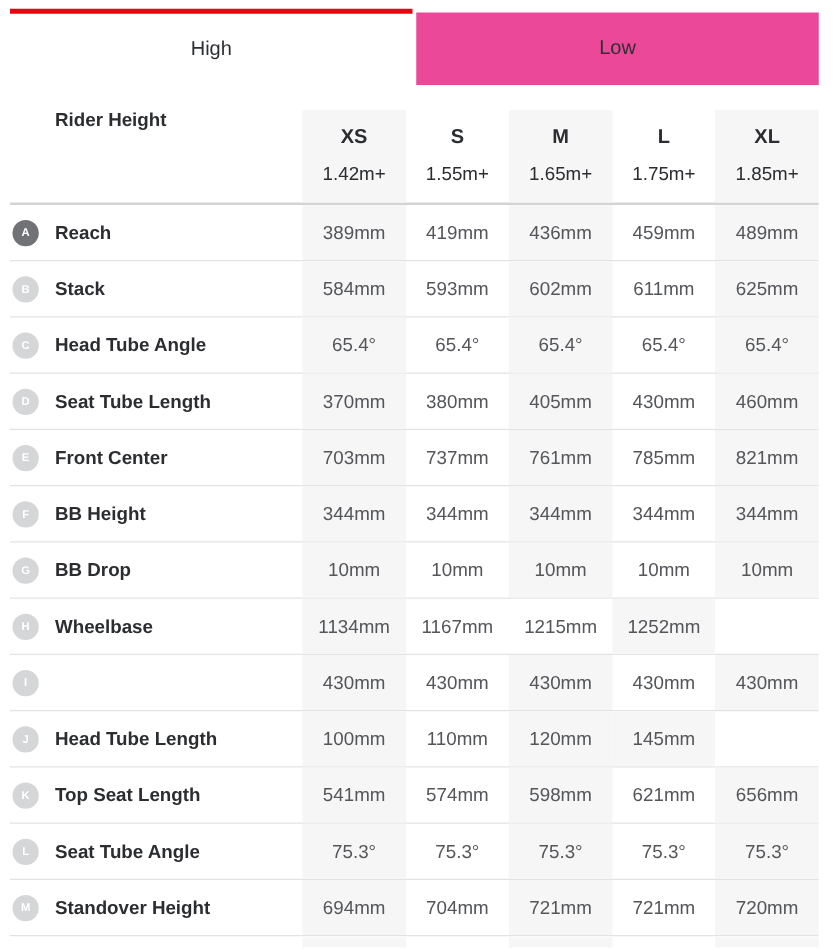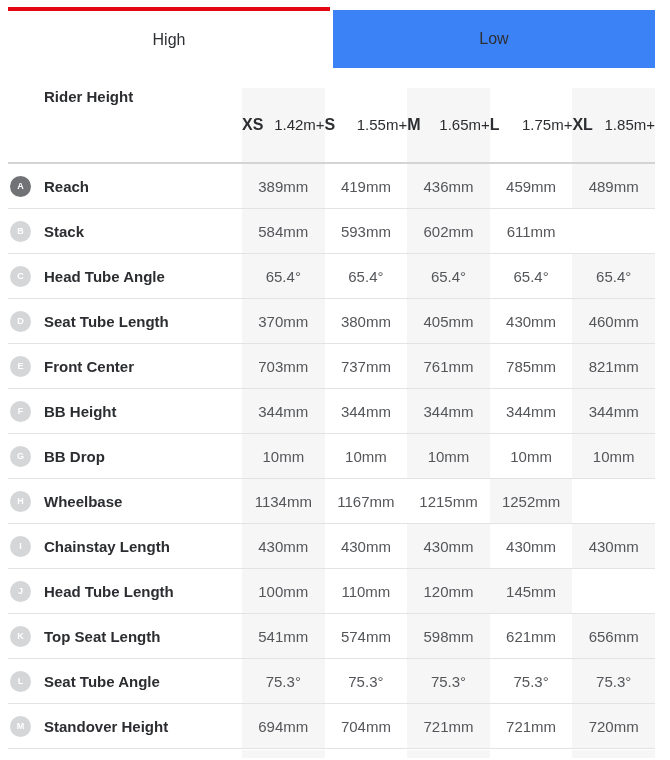--- a/index.html
+++ b/index.html
@@ -5,36 +5,36 @@
   * { margin: 0; padding: 0; box-sizing: border-box; }
   html, body { width: 670px; height: 760px; background: #ffffff; overflow: hidden; }
   body { font-family: "Liberation Sans", sans-serif; color: #2b2d30; }
 
   .wrap { width: 670px; padding-left: 8px; padding-right: 15px; }
 
   
   .tabs { display: flex; gap: 3px; margin-top: 7px; align-items: flex-end; }
   .tab {
     flex: 1; height: 61px; display: flex; align-items: center; justify-content: center;
-    font-size: 16px; color: #2d2f33; cursor: pointer; background: #3b82f6; margin-top: 3px; height: 58px;
+    font-size: 16px; color: #2d2f33; cursor: pointer; background: #ec4899; margin-top: 3px; height: 58px;
   }
   .tab.active {
     background: #ffffff; border-top: 4px solid var(--accent, #e30613);
     margin-top: 0; height: 61px; font-weight: 400;
   }
 
   
   .geo-table { margin-top: 20px; }
   .grid-row { display: grid; grid-template-columns: 234px repeat(5, 1fr); }
 
   .header-row { height: 76px; border-bottom: 2px solid #d4d4d4; }
   .corner-cell { display: flex; align-items: flex-start; padding: 0 0 13px 36px; }
   .corner-label { font-weight: 700; font-size: 15px; color: #2b2d30; }
 
-  .size-cell { display: flex; flex-direction: row; align-items: center; justify-content: space-between; padding: 13px 0 14px 0; }
+  .size-cell { display: flex; flex-direction: column; align-items: center; justify-content: space-between; padding: 13px 0 14px 0; }
   .size-name { font-weight: 700; font-size: 16px; color: #2b2d30; }
   .size-height { font-weight: 400; font-size: 15px; color: #2b2d30; }
 
   .stripe { background: var(--stripe, #f6f6f6); }
 
   .body-row { height: 45px; border-bottom: 1px solid #e3e3e3; }
   .label-cell { display: flex; align-items: center; padding-left: 2px; }
   .badge {
     width: 21px; height: 21px; border-radius: 50%; background: var(--badge, #d5d6d7);
     color: #ffffff; font-size: 9px; font-weight: 700; display: flex; align-items: center;
@@ -100,20 +100,21 @@
         </div>
         <div class="grid-row body-row">
           <div class="label-cell">
             <span class="badge">B</span>
             <span class="row-label">Stack</span>
           </div>
           <div class="value-cell stripe">584mm</div>
           <div class="value-cell">593mm</div>
           <div class="value-cell stripe">602mm</div>
           <div class="value-cell">611mm</div>
+          <div class="value-cell stripe">625mm</div>
         </div>
         <div class="grid-row body-row">
           <div class="label-cell">
             <span class="badge">C</span>
             <span class="row-label">Head Tube Angle</span>
           </div>
           <div class="value-cell stripe">65.4°</div>
           <div class="value-cell">65.4°</div>
           <div class="value-cell stripe">65.4°</div>
           <div class="value-cell">65.4°</div>
@@ -169,21 +170,20 @@
             <span class="row-label">Wheelbase</span>
           </div>
           <div class="value-cell stripe">1134mm</div>
           <div class="value-cell">1167mm</div>
           <div class="value-cell">1215mm</div>
           <div class="value-cell stripe">1252mm</div>
         </div>
         <div class="grid-row body-row">
           <div class="label-cell">
             <span class="badge">I</span>
-            <span class="row-label">Chainstay Length</span>
           </div>
           <div class="value-cell stripe">430mm</div>
           <div class="value-cell">430mm</div>
           <div class="value-cell stripe">430mm</div>
           <div class="value-cell">430mm</div>
           <div class="value-cell stripe">430mm</div>
         </div>
         <div class="grid-row body-row">
           <div class="label-cell">
             <span class="badge">J</span>

